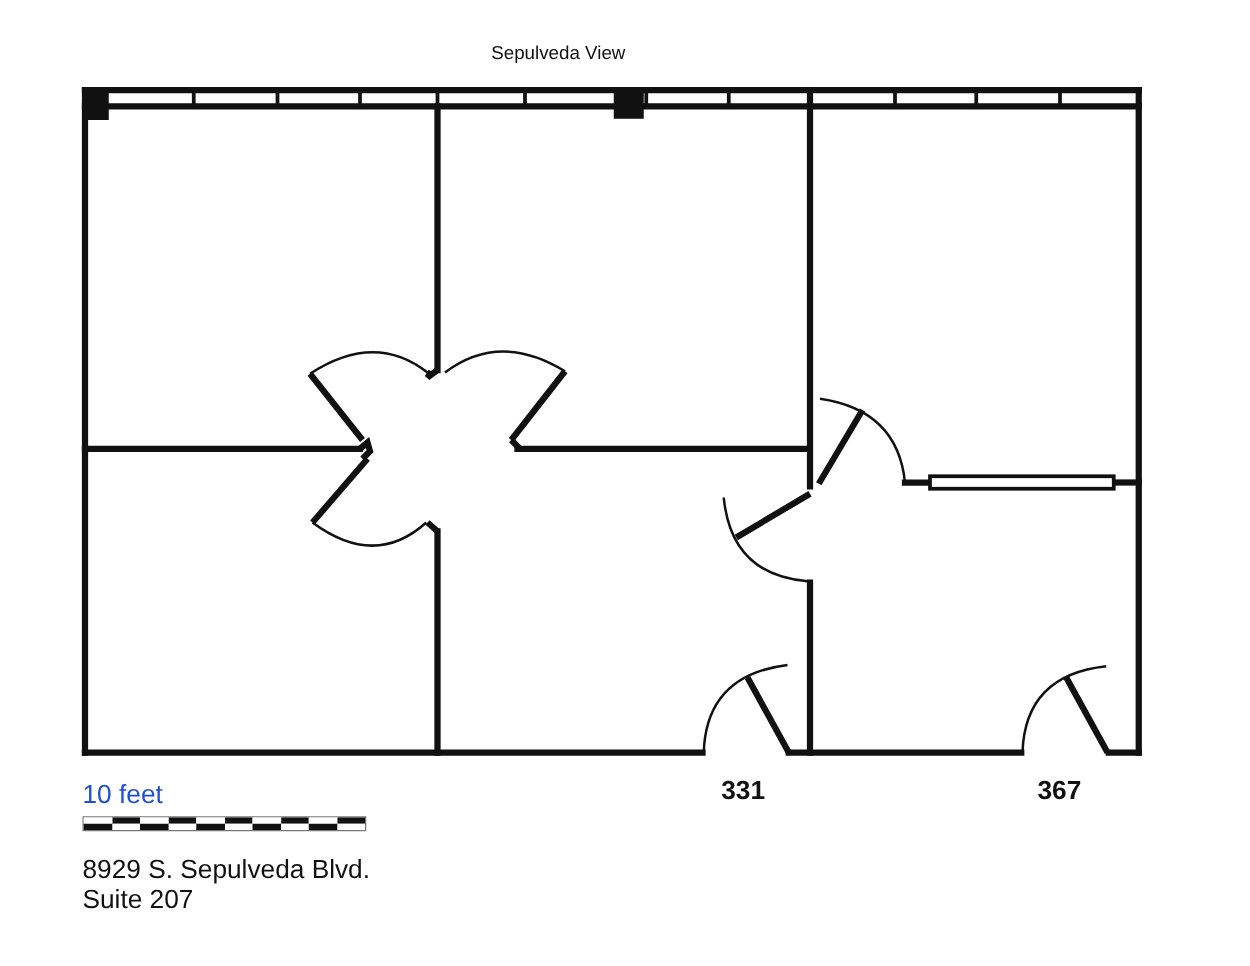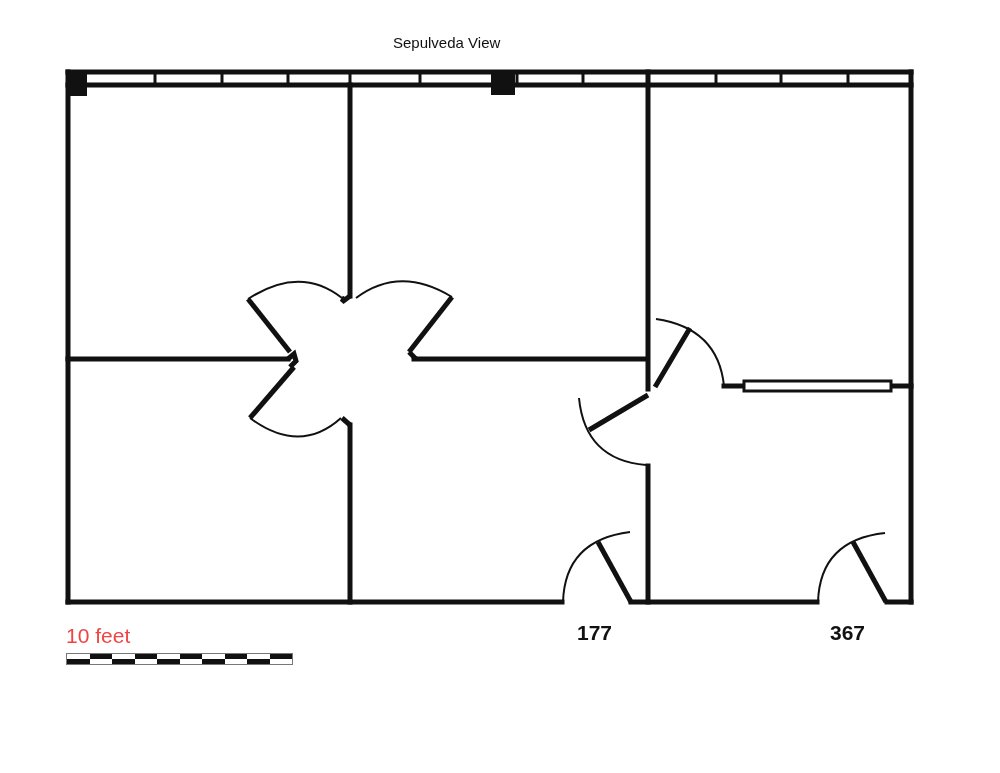--- a/index.html
+++ b/index.html
@@ -1,21 +1,21 @@
 <!DOCTYPE html>
 <html><head>
   <meta charset="utf-8">
   <style>
     html, body { margin:0; padding:0; background:#ffffff; }
     body { width:1000px; height:773px; position:relative; overflow:hidden; font-family:"Liberation Sans", sans-serif; color:#111; }
     .title { position:absolute; left:0; width:900px; top:34px; text-align:center; font-size:15px; color:#111; }
     .title span { position:absolute; left:393px; }
     svg.plan { position:absolute; left:0; top:0; }
     .suite-label { position:absolute; font-size:21px; font-weight:bold; color:#111; }
-    .scale-label { position:absolute; left:66px; top:624px; font-size:21px; color:#ef4444; }
+    .scale-label { position:absolute; left:66px; top:624px; font-size:21px; color:#1d4ed8; }
     .scale-bar { position:absolute; left:66px; top:653px; width:227px; height:12px; border:1px solid #777; box-sizing:border-box; display:flex; flex-direction:column; }
     .scale-row { flex:1; display:flex; }
     .scale-row div { flex:1; }
     .address { position:absolute; left:66px; top:684px; font-size:21px; line-height:24px; color:#111; }
   </style>
 </head>
 <body>
 
 <div class="title">
     <span>Sepulveda View</span>
@@ -88,21 +88,21 @@
     <path d="M579,398 Q585,460 646,465" stroke-width="2"></path>
 
     <line x1="631" y1="602" x2="598" y2="542" stroke-width="5"></line>
     <path d="M563,602 Q565,540 630,532" stroke-width="2"></path>
 
     <line x1="886" y1="602" x2="853" y2="542" stroke-width="5"></line>
     <path d="M818,602 Q820,540 885,533" stroke-width="2"></path>
   </g>
 </svg>
 
-<div class="suite-label" style="left:577px; top:621px;">177</div>
+<div class="suite-label" style="left:577px; top:621px;">331</div>
 <div class="suite-label" style="left:830px; top:621px;">367</div>
 
 <div class="scale-label">10 feet</div>
 <div class="scale-bar">
   <div class="scale-row">
     <div style="background:#fff"></div>
       <div style="background:#111"></div>
       <div style="background:#fff"></div>
       <div style="background:#111"></div>
       <div style="background:#fff"></div>
@@ -120,13 +120,15 @@
       <div style="background:#111"></div>
       <div style="background:#fff"></div>
       <div style="background:#111"></div>
       <div style="background:#fff"></div>
       <div style="background:#111"></div>
       <div style="background:#fff"></div>
   </div>
 </div>
 
 <div class="address">
+  <div>8929 S. Sepulveda Blvd.</div>
+  <div>Suite 207</div>
 </div>
 
 </body></html>

